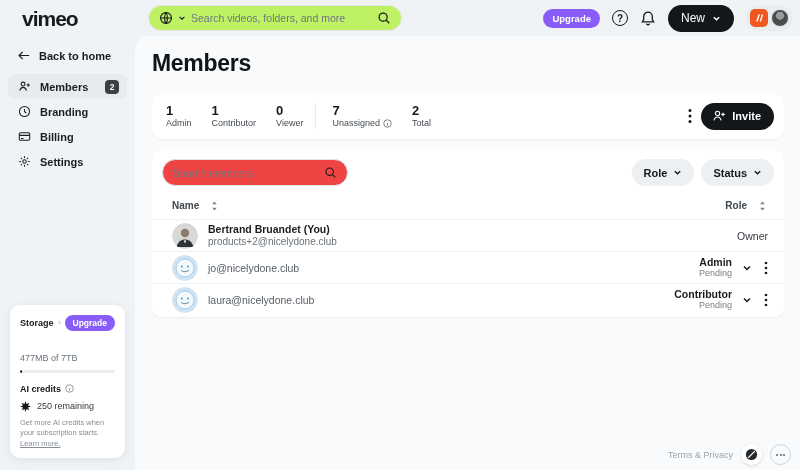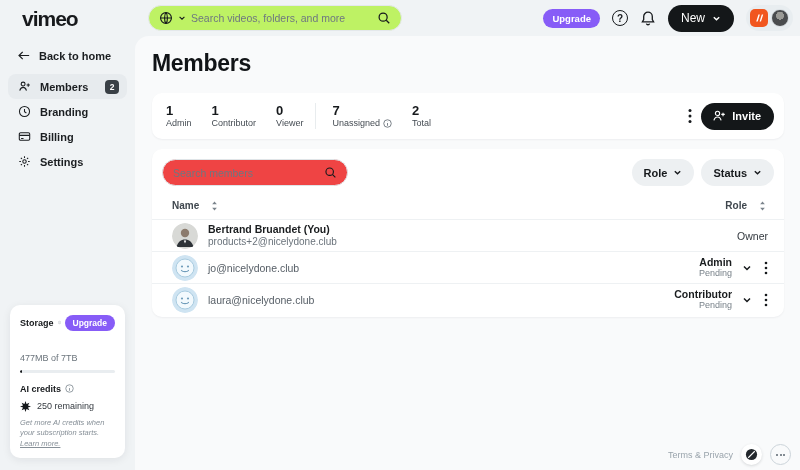--- a/index.html
+++ b/index.html
@@ -93,21 +93,21 @@
   .sc-upgrade {
     margin-left:auto; background:#875cf7; color:#fff; border:none; cursor:pointer;
     font-size:8.5px; font-weight:700; padding:3px 8px; border-radius:9px;
     font-family:"Liberation Sans", sans-serif;
   }
   .sc-usage { font-size:9px; color:#6b747c; margin-top:22px; }
   .sc-track { height:3px; border-radius:2px; background:#e9edf0; margin-top:7px; position:relative; overflow:hidden; }
   .sc-fill { position:absolute; left:0; top:0; bottom:0; width:2px; background:#16191c; border-radius:2px; }
   .sc-sep { height:11px; }
   .sc-remaining { font-size:9px; color:#33393f; }
-  .sc-note { font-size:7.5px; line-height:1.4; color:#868f97; margin-top:6px;font-style:italic; }
+  .sc-note { font-size:7.5px; line-height:1.4; color:#868f97; margin-top:6px; }
   .sc-note a { color:#868f97; text-decoration:underline; cursor:pointer; }
 
   
   .main {
     position:absolute; left:135px; top:36px; right:0; bottom:0;
     background:#f9fafb; border-top-left-radius:14px; padding:12px 16px 0 17px;
   }
   .page-title { font-size:23px; font-weight:700; color:#111417; letter-spacing:-.3px; margin-top:2px; }
 
   .card { background:#fff; border-radius:10px; box-shadow:0 1px 2px rgba(16,24,32,.05); width:632px; }

